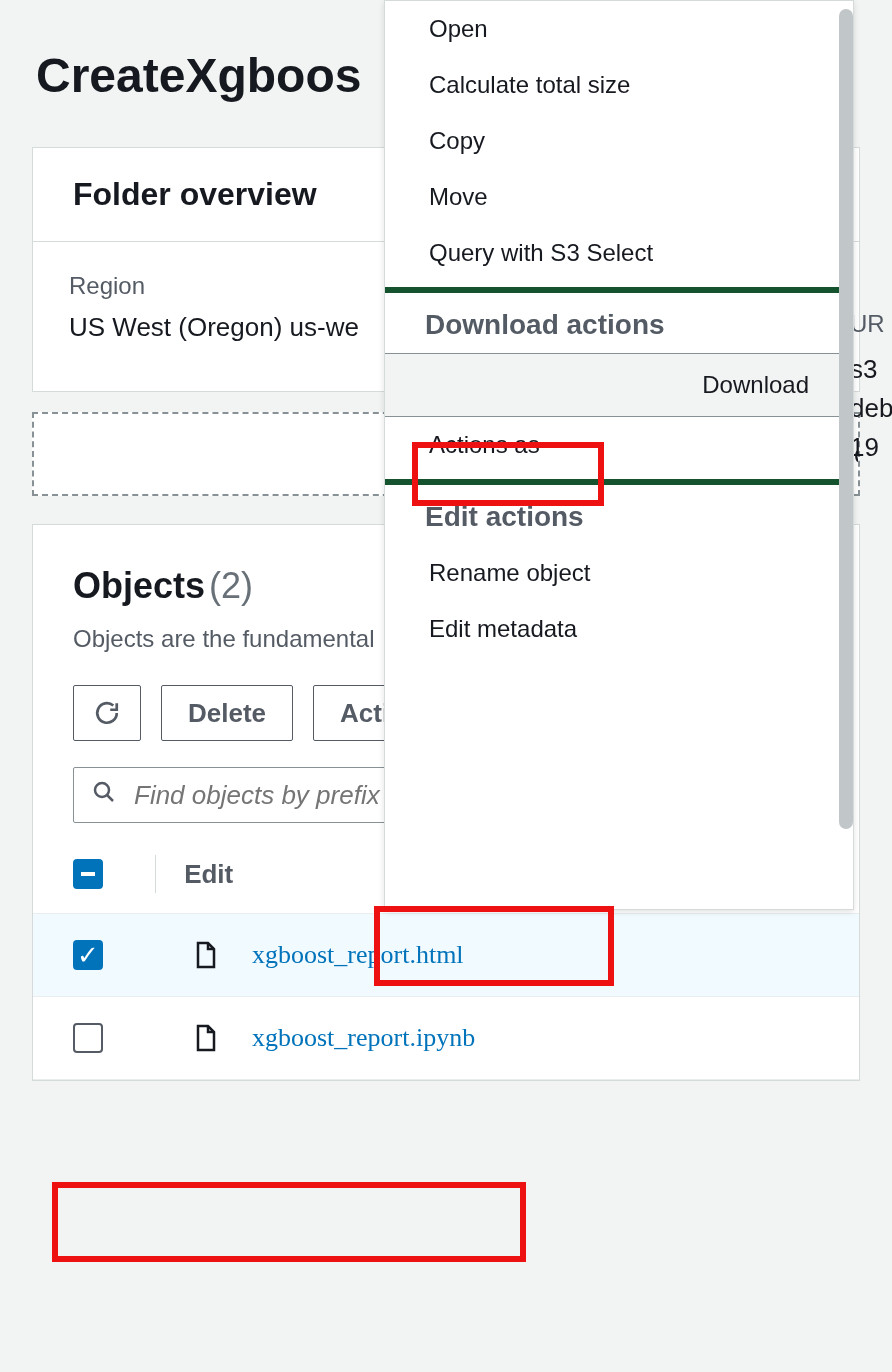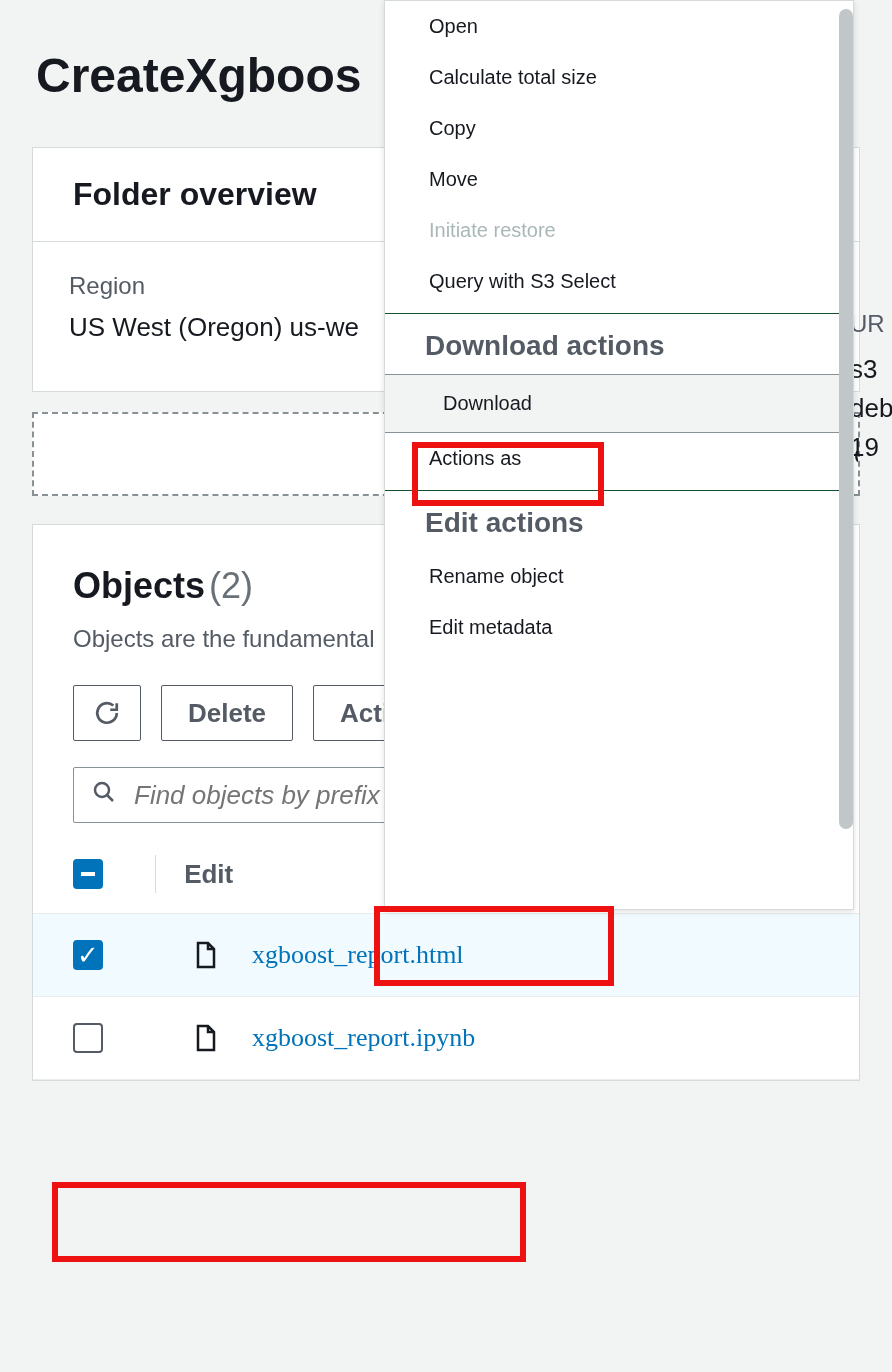--- a/index.html
+++ b/index.html
@@ -86,24 +86,24 @@
   .hl-download{left:412px;top:442px;width:192px;height:64px;}
   .hl-actions{left:374px;top:906px;width:240px;height:80px;}
   .hl-row{left:52px;top:1182px;width:474px;height:80px;}
   
   .dd{
     position:absolute;left:384px;top:0;width:470px;height:910px;
     background:#fff;border:1px solid #d5dbdb;box-shadow:0 2px 6px rgba(0,0,0,.12);
     overflow:hidden;
   }
   .dd-scroll{position:absolute;right:0;top:8px;width:14px;height:820px;background:#c1c6c8;border-radius:7px;}
-  .dd-item{font-size:20px;padding:14px 44px;color:#16191f;cursor:pointer;white-space:nowrap;}
+  .dd-item{font-size:24px;padding:14px 44px;color:#16191f;cursor:pointer;white-space:nowrap;}
   .dd-item.disabled{color:#aab7b8;cursor:default;}
-  .dd-group{font-size:28px;font-weight:700;color:#545b64;padding:16px 40px 12px 40px;border-top:1px solid #14532d;margin-top:6px;}
-  .dd-item.hov{background:#f2f3f3;border-top:1px solid #879196;border-bottom:1px solid #879196;padding:17px 44px 17px 58px;font-weight:400;}
+  .dd-group{font-size:28px;font-weight:700;color:#545b64;padding:16px 40px 12px 40px;border-top:6px solid #14532d;margin-top:6px;}
+  .dd-item.hov{background:#f2f3f3;border-top:1px solid #879196;border-bottom:1px solid #879196;padding:17px 44px 17px 58px;font-weight:400;text-align:right;}
 </style>
 </head>
 <body>
 
 <div class="page-title">CreateXgboos</div>
 
 <div class="panel">
   <div class="panel-header">Folder overview</div>
   <div class="panel-body">
     <div class="field-label">Region</div>
@@ -210,21 +210,20 @@
     </div>
     <div class="col-sep" style="background:transparent"></div>
   </div>
 </div>
 
 <div class="dd">
   <div class="dd-item">Open</div>
   <div class="dd-item">Calculate total size</div>
   <div class="dd-item">Copy</div>
   <div class="dd-item">Move</div>
-  <div class="dd-item disabled">Initiate restore</div>
   <div class="dd-item">Query with S3 Select</div>
 
   <div class="dd-group">Download actions</div>
   <div class="dd-item hov">Download</div>
   <div class="dd-item">Actions as</div>
 
   <div class="dd-group">Edit actions</div>
   <div class="dd-item">Rename object</div>
   <div class="dd-item">Edit metadata</div>
 

